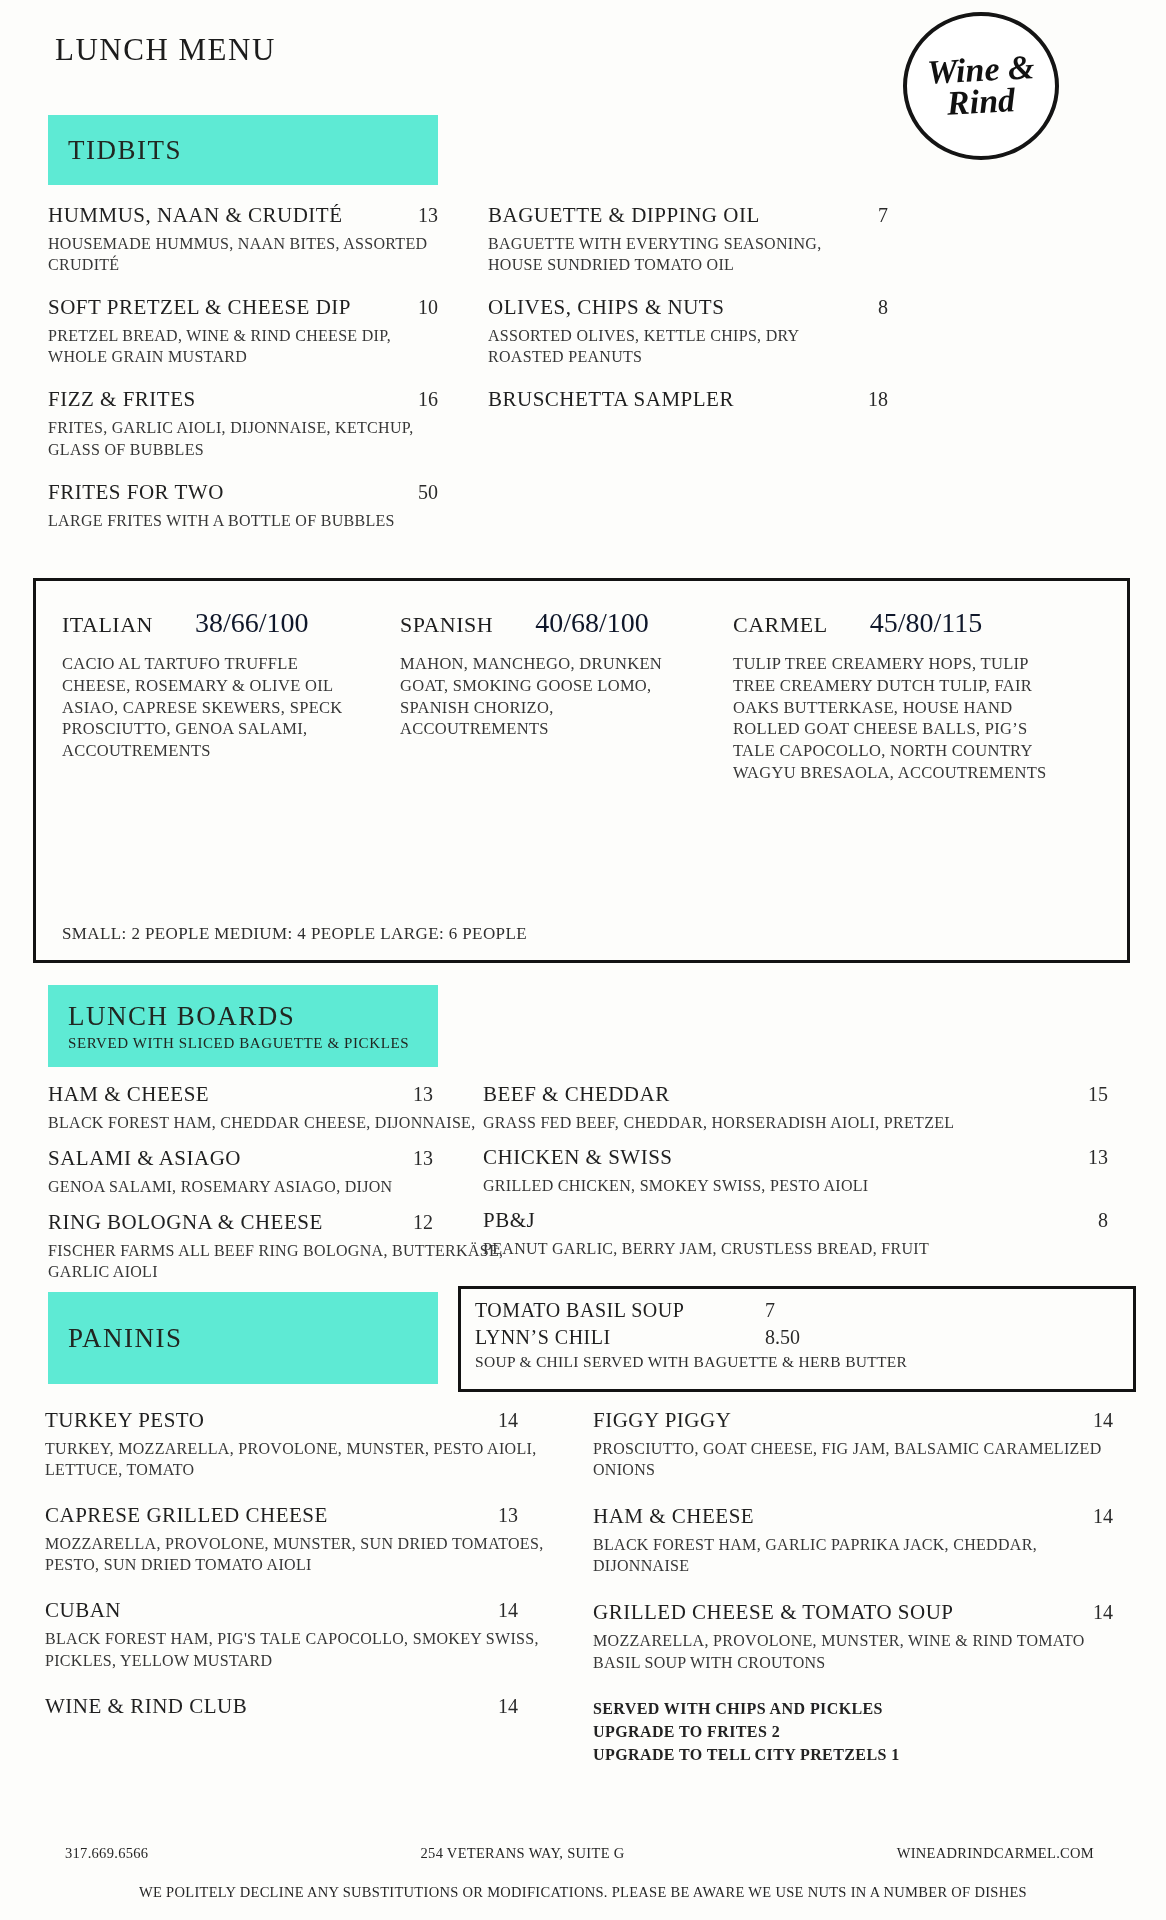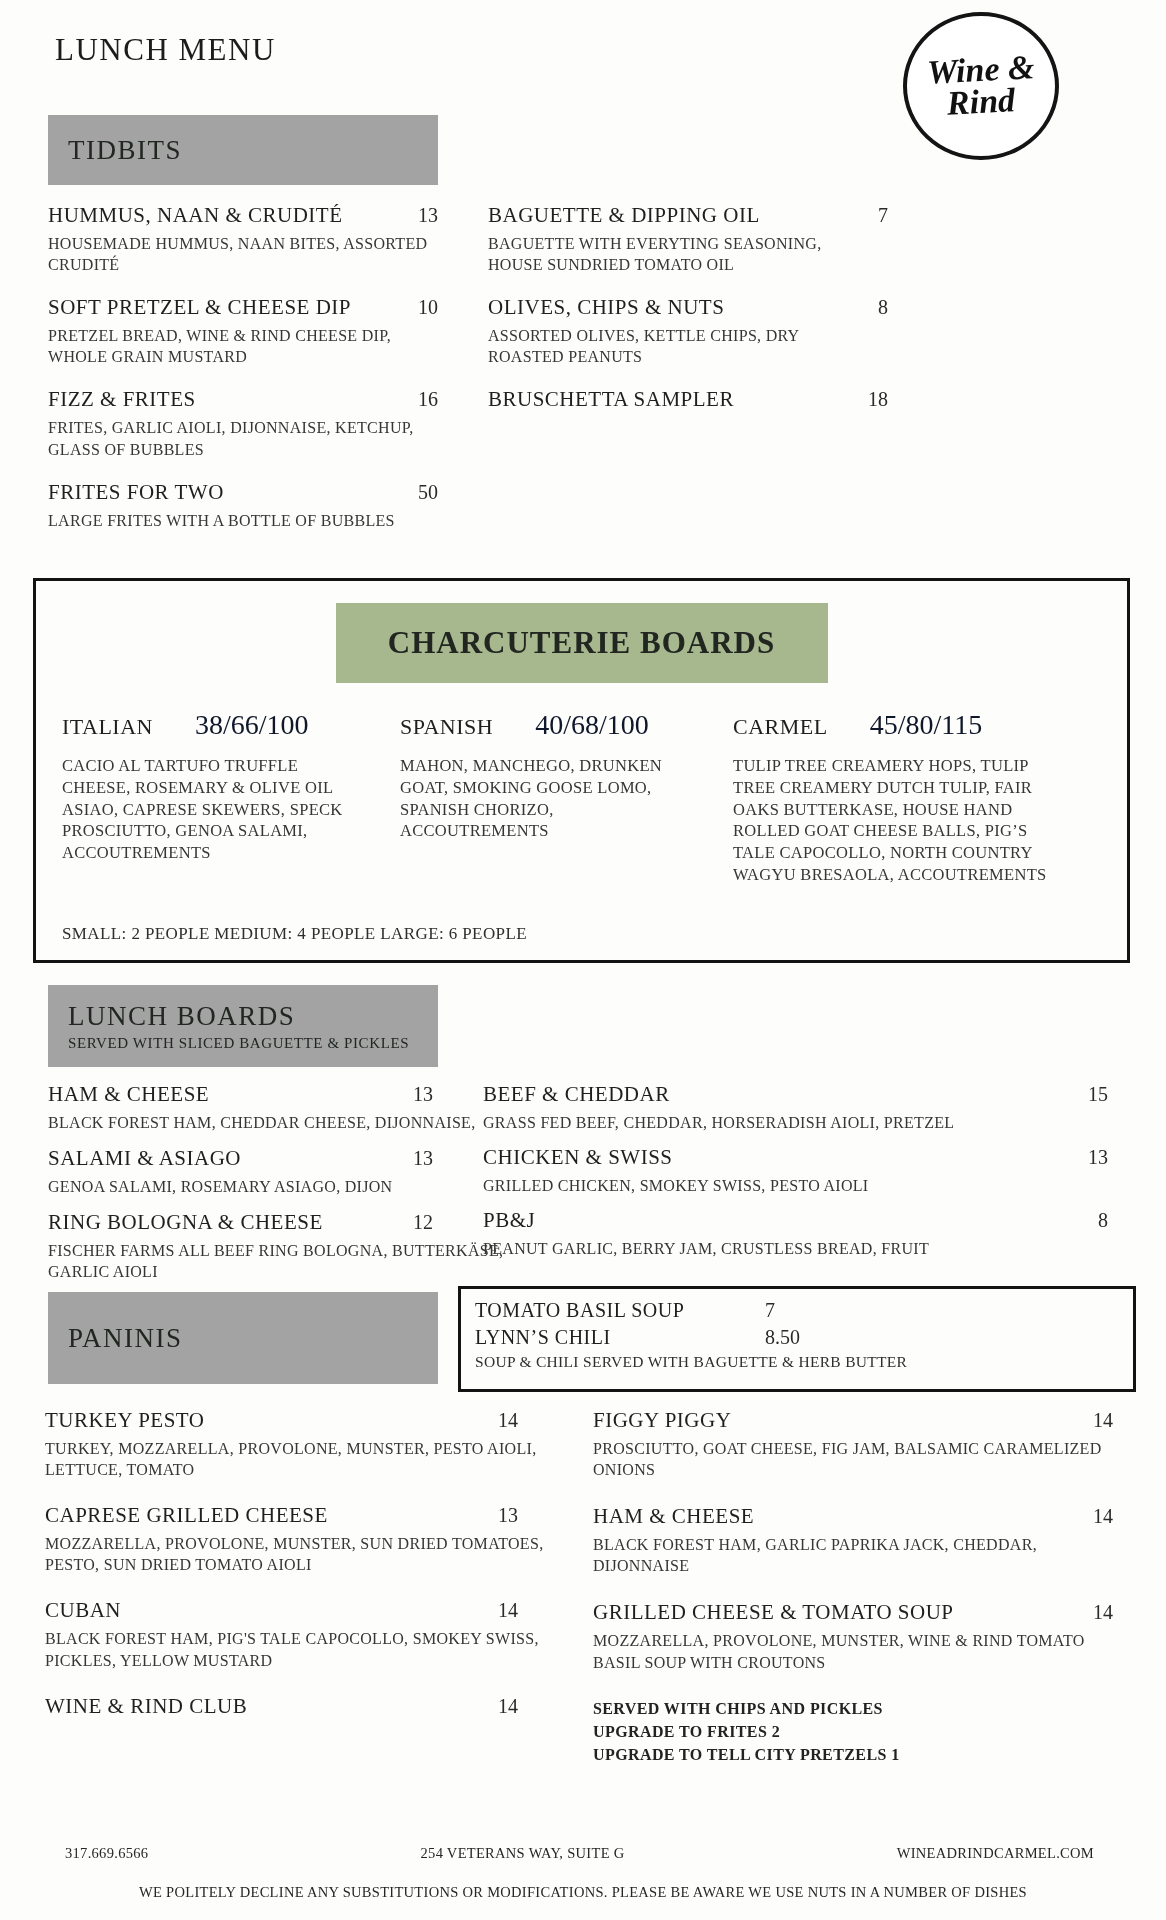--- a/index.html
+++ b/index.html
@@ -25,21 +25,21 @@
     display:flex; flex-direction:column; align-items:center; justify-content:center;
     background:#fff;
   }
   .logo .l1, .logo .l2 {
     font-style:italic; font-weight:700; color:#111;
     font-size:34px; line-height:0.95; transform:rotate(-3deg);
   }
 
   
   .banner {
-    background:#a3a3a3; color:#212621;
+    background:#5eead4; color:#212621;
     display:flex; flex-direction:column; justify-content:center;
     box-sizing:border-box; padding-left:20px;
   }
   .banner .big { font-size:27px; letter-spacing:1.5px; }
   .banner .sub { font-size:15px; letter-spacing:0.6px; margin-top:3px; }
   .banner-tidbits  { position:absolute; left:48px; top:115px; width:390px; height:70px; }
   .banner-lunch    { position:absolute; left:48px; top:985px; width:390px; height:82px; }
   .banner-paninis  { position:absolute; left:48px; top:1292px; width:390px; height:92px; }
 
   
@@ -189,21 +189,20 @@
       <div class="item">
         <div class="head">
             <span class="name">BRUSCHETTA SAMPLER</span>
             <span class="price">18</span>
           </div>
       </div>
     </div>
   </div>
 
   <div class="charc-box">
-    <div class="charc-banner">CHARCUTERIE BOARDS</div>
     <div class="charc-row">
       <div class="board board-1">
         <div class="bhead">
             <span class="bname">ITALIAN</span>
             <span class="bprices">38/66/100</span>
           </div>
         <div class="desc">CACIO AL TARTUFO TRUFFLE CHEESE, ROSEMARY &amp; OLIVE OIL ASIAO, CAPRESE SKEWERS, SPECK PROSCIUTTO, GENOA SALAMI, ACCOUTREMENTS</div>
       </div>
       <div class="board board-2">
         <div class="bhead">

